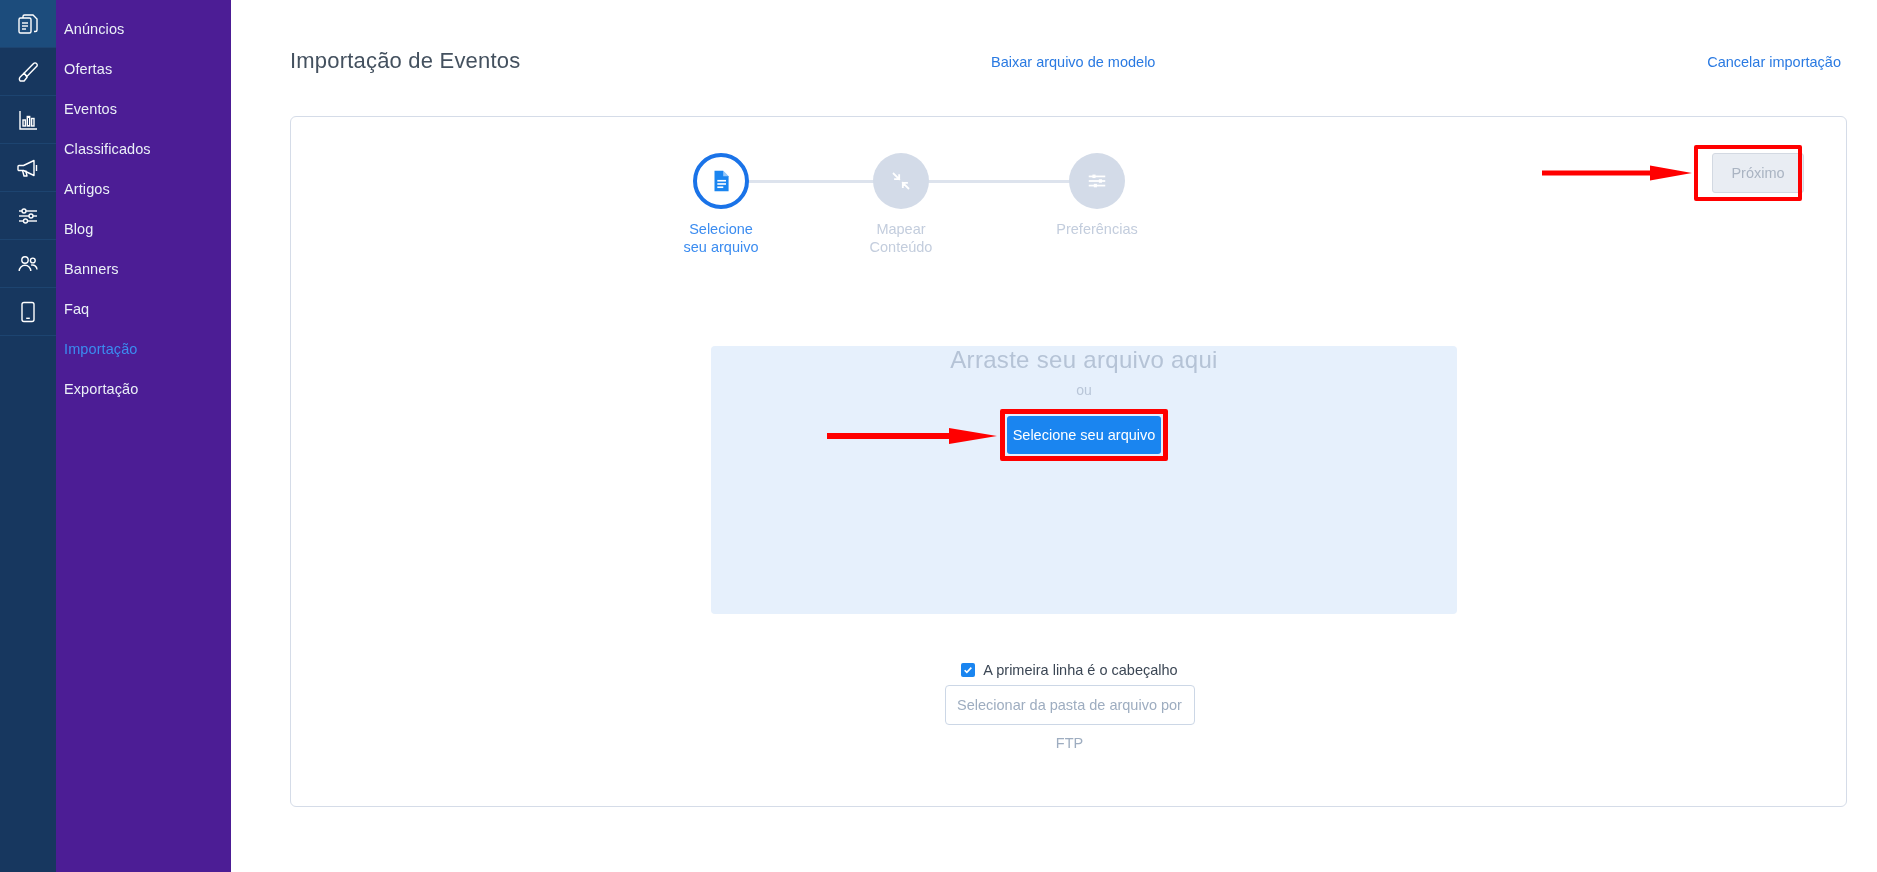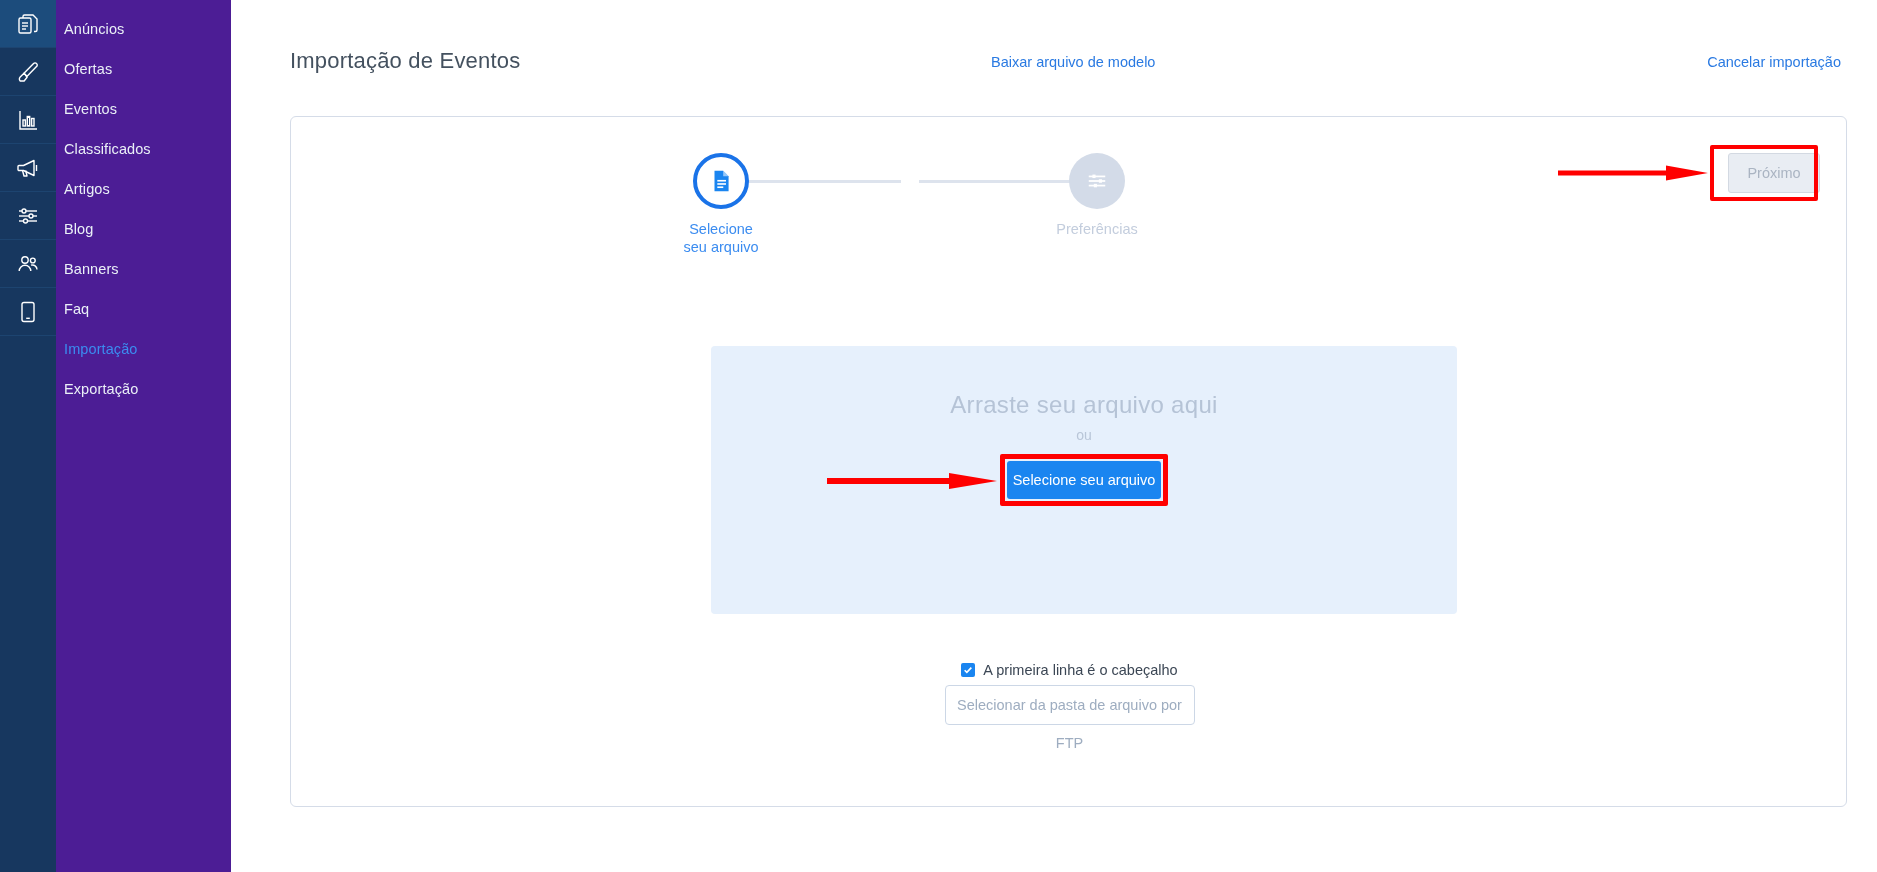--- a/index.html
+++ b/index.html
@@ -95,21 +95,21 @@
   .step-label.inactive { color: #c3cddd; }
 
   .step-line {
     position: absolute; top: 27px; height: 3px; background: #dde3ed; z-index: 1;
   }
   #line-1 { left: 78px; width: 162px; }
   #line-2 { left: 258px; width: 160px; }
 
   
   #next-wrap {
-    position: absolute; right: 36px; top: 36px;
+    position: absolute; right: 52px; top: 36px;
     width: 92px; height: 52px; padding-left: 10px;
   }
   #next-button {
     width: 92px; height: 40px;
     background: #e9edf3; border: 1px solid #d3d9e2; border-radius: 3px;
     color: #aab4c2; font-size: 14.5px;
     display: flex; align-items: center; justify-content: center;
     cursor: default;
   }
   #next-highlight {
@@ -124,21 +124,21 @@
   }
 
   
   #dropzone {
     position: absolute; left: 420px; top: 229px;
     width: 746px; height: 268px;
     background: #e6f0fc; border-radius: 4px;
     text-align: center;
   }
   #dz-title {
-    margin-top: 45px; font-size: 24px; color: #b5c3d6; font-weight: 400;
+    font-size: 24px; color: #b5c3d6; font-weight: 400;
     letter-spacing: .3px;
   }
   #dz-or { margin-top: 8px; font-size: 14px; color: #b9c6d8; }
   #select-wrap {
     position: relative; width: 154px; height: 38px; margin: 18px auto 0;
   }
   #select-file-button {
     width: 154px; height: 38px; background: #1a85f0; border: none; border-radius: 3px;
     color: #fff; font-size: 14.5px; cursor: pointer;
     font-family: "Liberation Sans", sans-serif;
@@ -295,20 +295,29 @@
             <path d="M6 2.5h8l5 5v14H6z"></path>
             <path d="M14 2.5v5h5z" fill="#ffffff" opacity="0.55"></path>
             <rect x="8.6" y="11" width="8" height="1.5" fill="#ffffff"></rect>
             <rect x="8.6" y="14" width="8" height="1.5" fill="#ffffff"></rect>
             <rect x="8.6" y="17" width="5.5" height="1.5" fill="#ffffff"></rect>
           </svg>
         </div>
         <div class="step-label active">Selecione seu arquivo</div>
       </div>
 
+      <div class="step" id="step-2">
+        <div class="step-circle inactive">
+          <svg width="22" height="22" viewBox="0 0 24 24" fill="none" stroke="#ffffff" stroke-width="2" stroke-linecap="square">
+            <path d="M4 4l6 6M10 10V5.5M10 10H5.5"></path>
+            <path d="M20 20l-6-6M14 14v4.5M14 14h4.5"></path>
+          </svg>
+        </div>
+        <div class="step-label inactive">Mapear Conteúdo</div>
+      </div>
 
       <div class="step" id="step-3">
         <div class="step-circle inactive">
           <svg width="22" height="22" viewBox="0 0 24 24" fill="none" stroke="#ffffff" stroke-width="1.9">
             <line x1="3" y1="7" x2="21" y2="7"></line>
               <line x1="3" y1="12" x2="21" y2="12"></line>
               <line x1="3" y1="17" x2="21" y2="17"></line>
             <rect x="7" y="5" width="3.4" height="3.8" fill="#ffffff" stroke="none"></rect>
             <rect x="14" y="10.1" width="3.4" height="3.8" fill="#ffffff" stroke="none"></rect>
             <rect x="8.5" y="15.1" width="3.4" height="3.8" fill="#ffffff" stroke="none"></rect>

